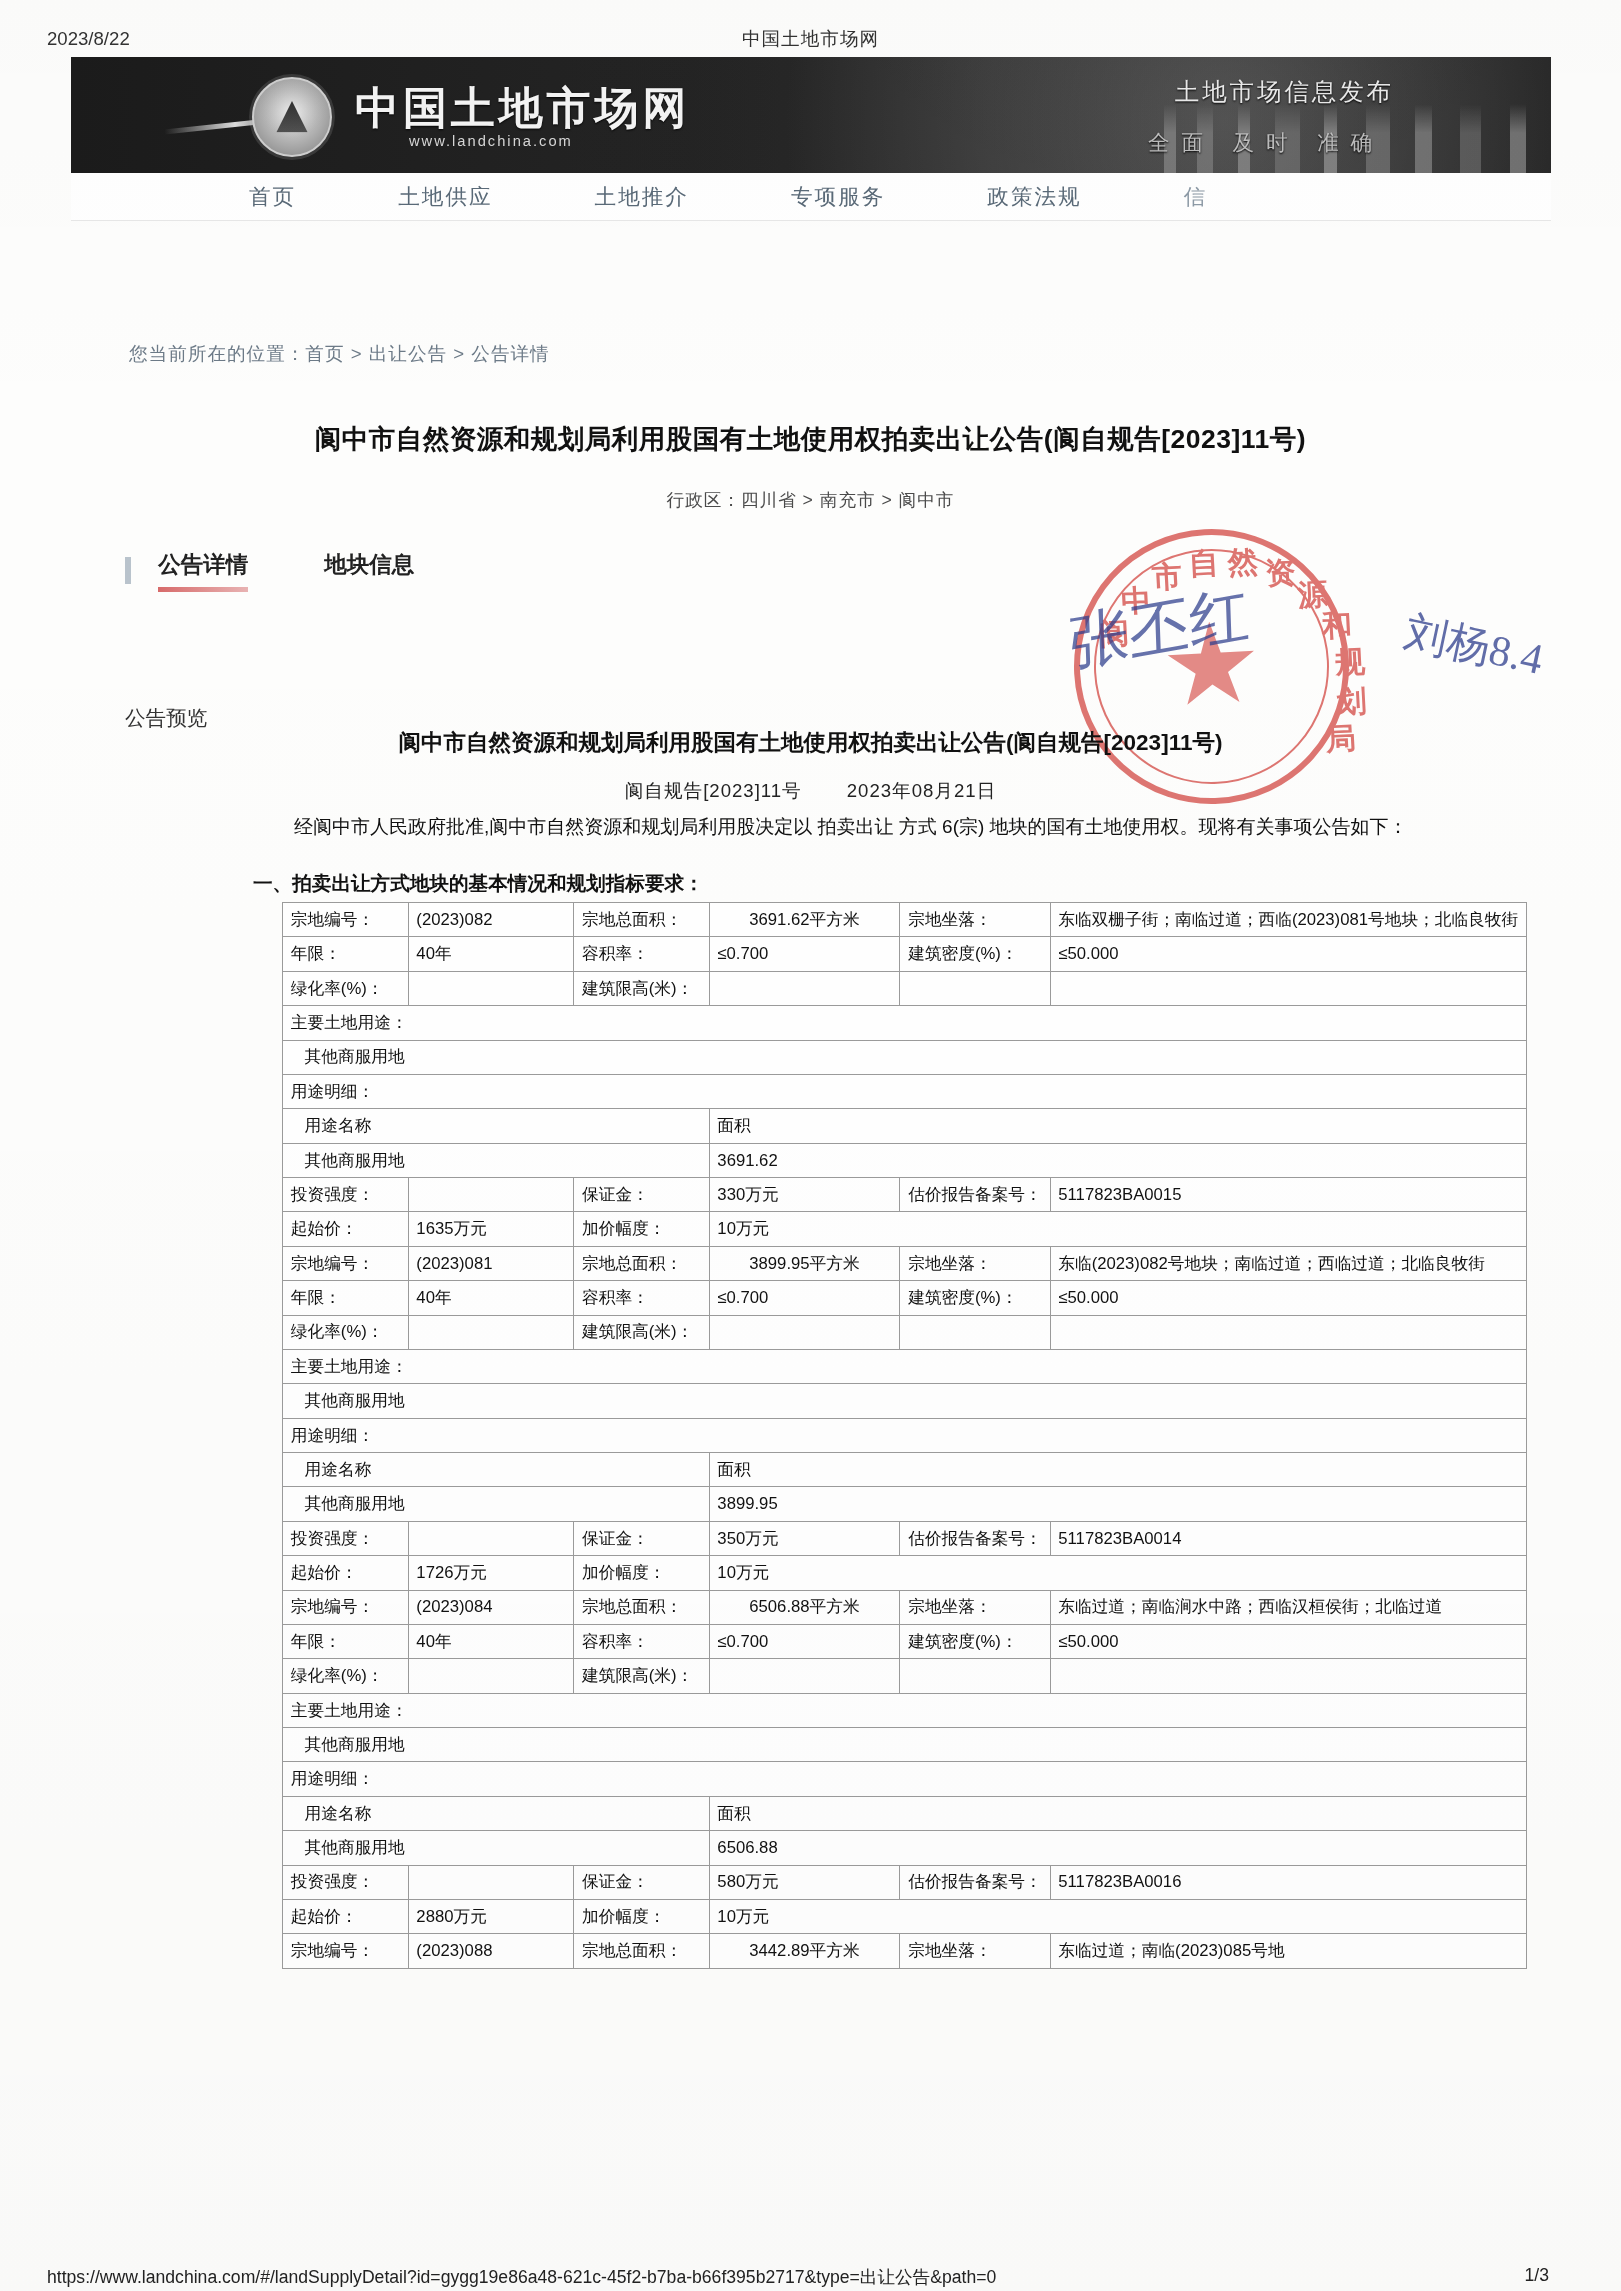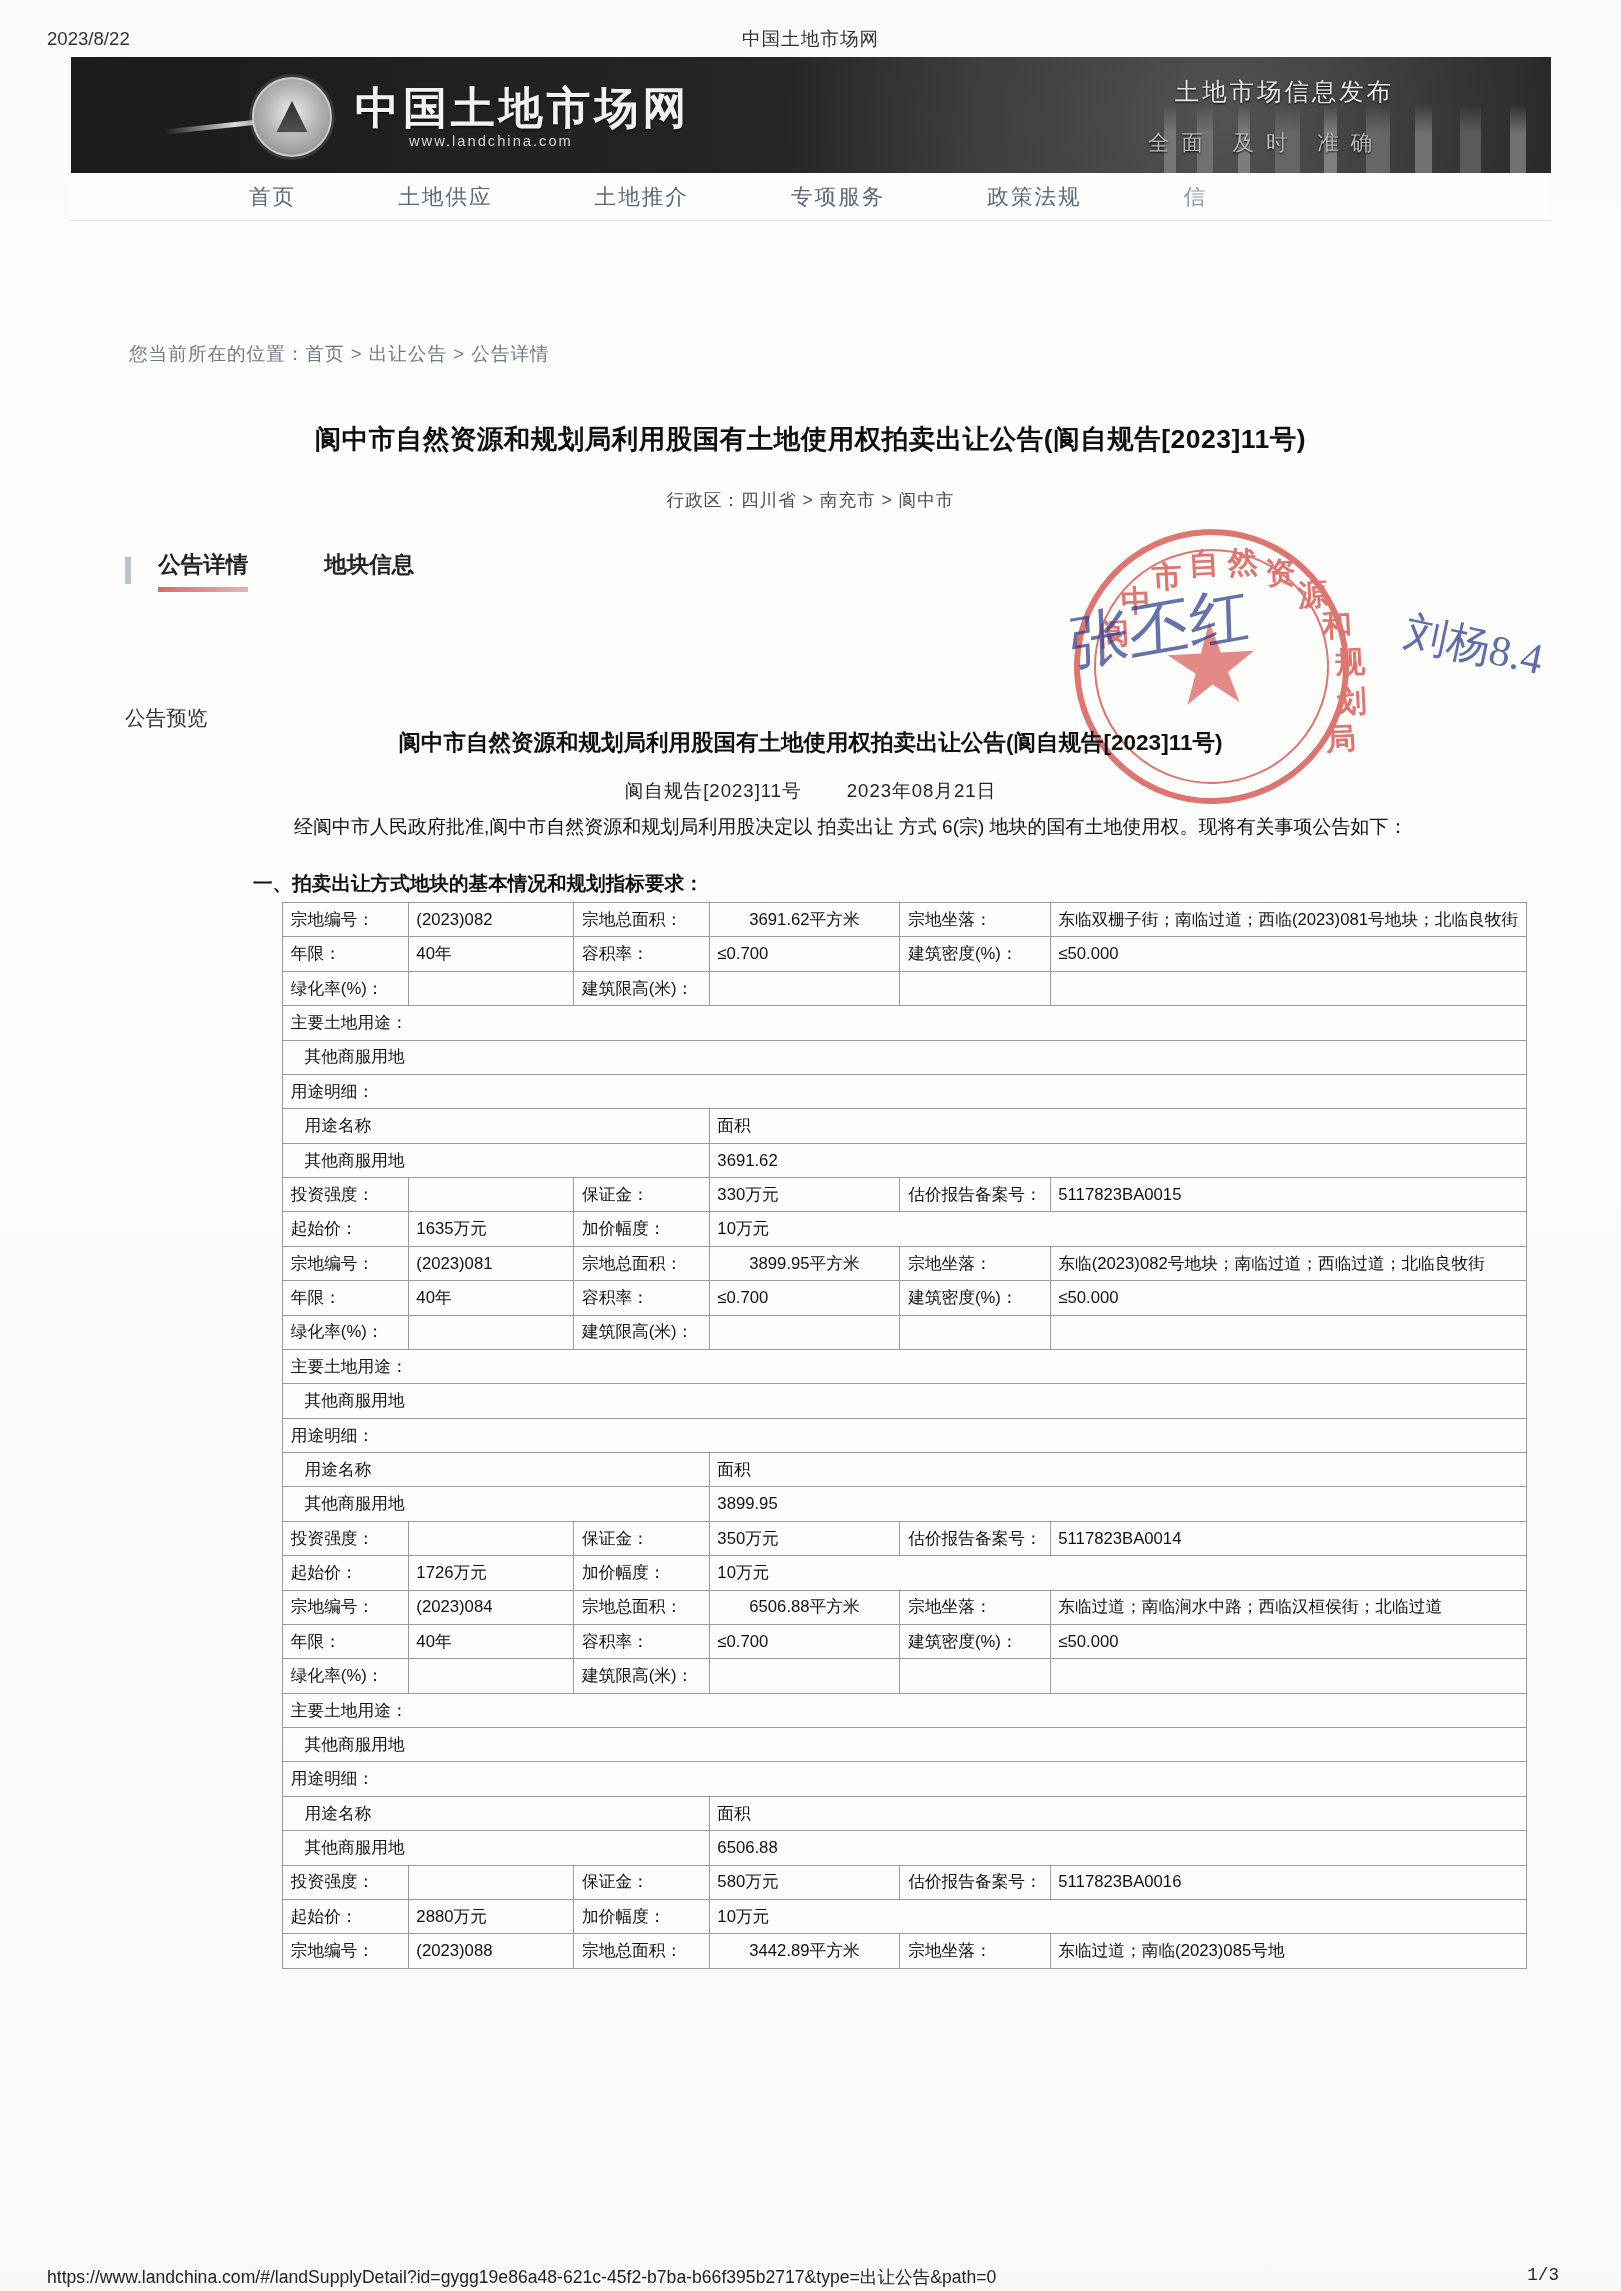--- a/index.html
+++ b/index.html
@@ -22,21 +22,21 @@
     display:flex; align-items:center;
     font-size:18.6px; color:#333;
   }
   .print-head .date { position:absolute; left:47px; }
   .print-head .title { width:100%; text-align:center; letter-spacing:1px; }
   .print-foot {
     position:absolute; bottom:27.4px; left:0; right:0;
     font-size:17.6px; color:#222;
   }
   .print-foot .url { position:absolute; left:47px; white-space:nowrap; }
-  .print-foot .pg { position:absolute; right:62px;font-family:Liberation Mono, monospace; }
+  .print-foot .pg { position:absolute; right:72px; }
 
   
   .banner {
     position:absolute; left:71px; top:57px;
     width:1480px; height:116px;
     background:
       radial-gradient(circle at 78% 55%, rgba(120,120,120,.55) 0%, rgba(30,30,30,.1) 38%, rgba(10,10,10,0) 60%),
       linear-gradient(90deg,#1b1b1b 0%, #242424 42%, #2e2e2e 62%, #1d1d1d 100%);
     overflow:hidden;
   }

